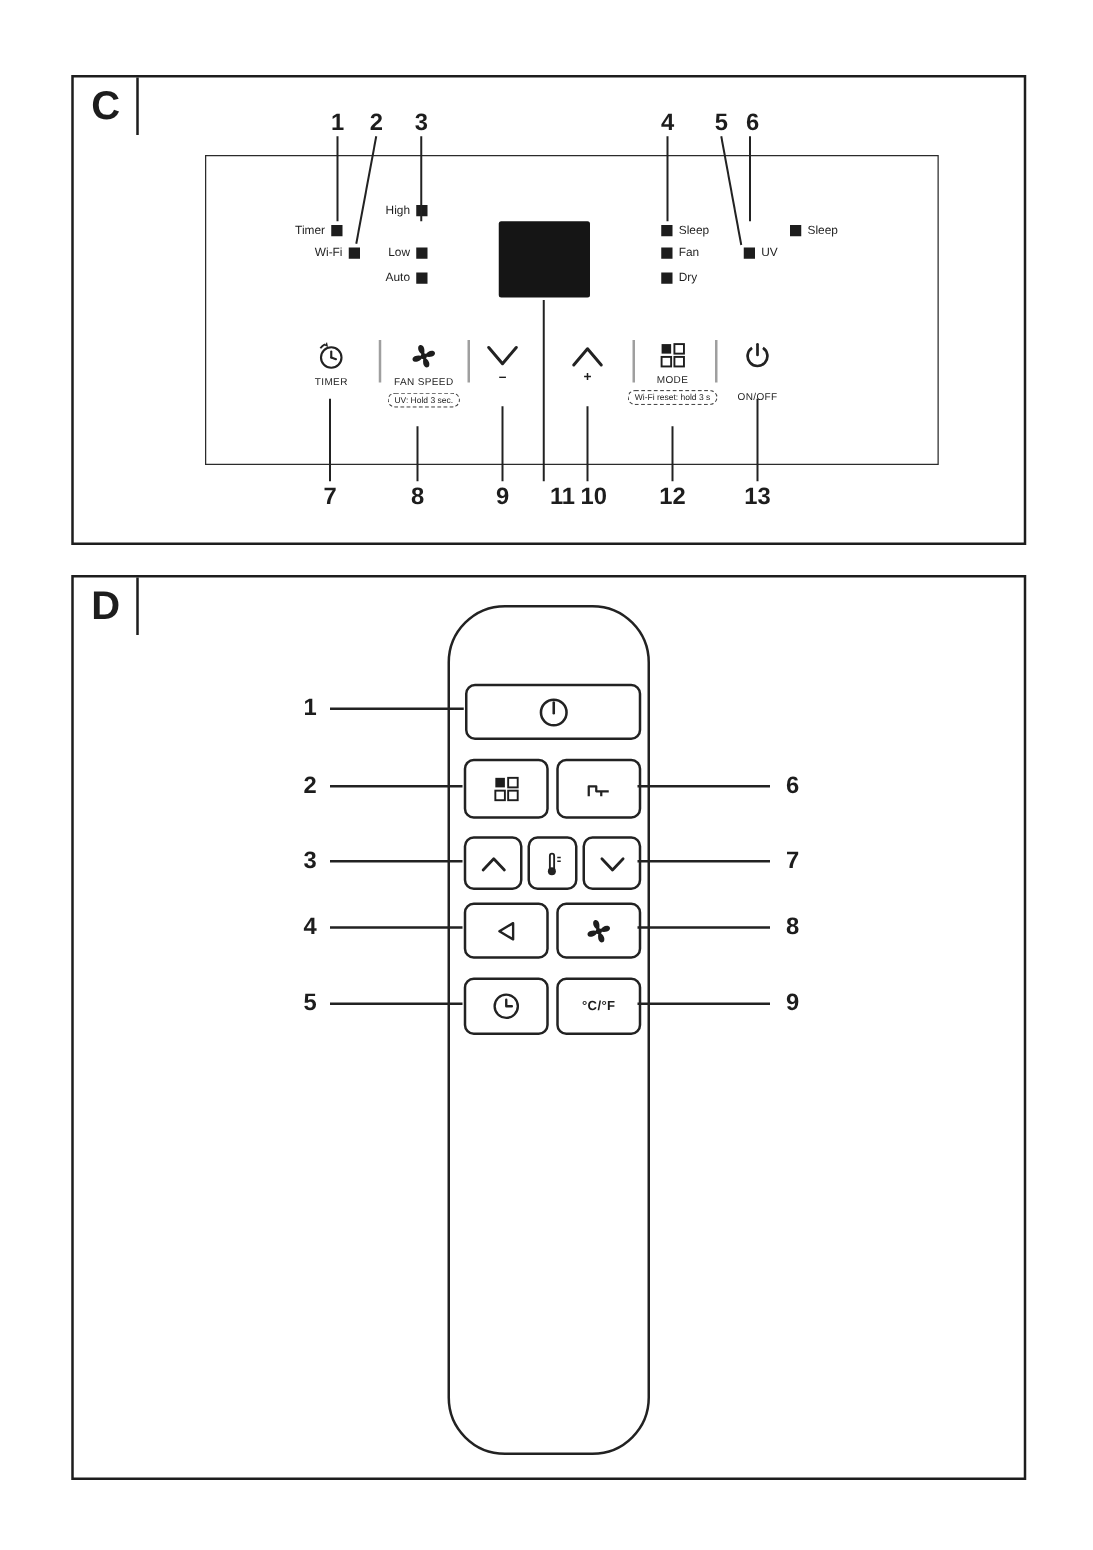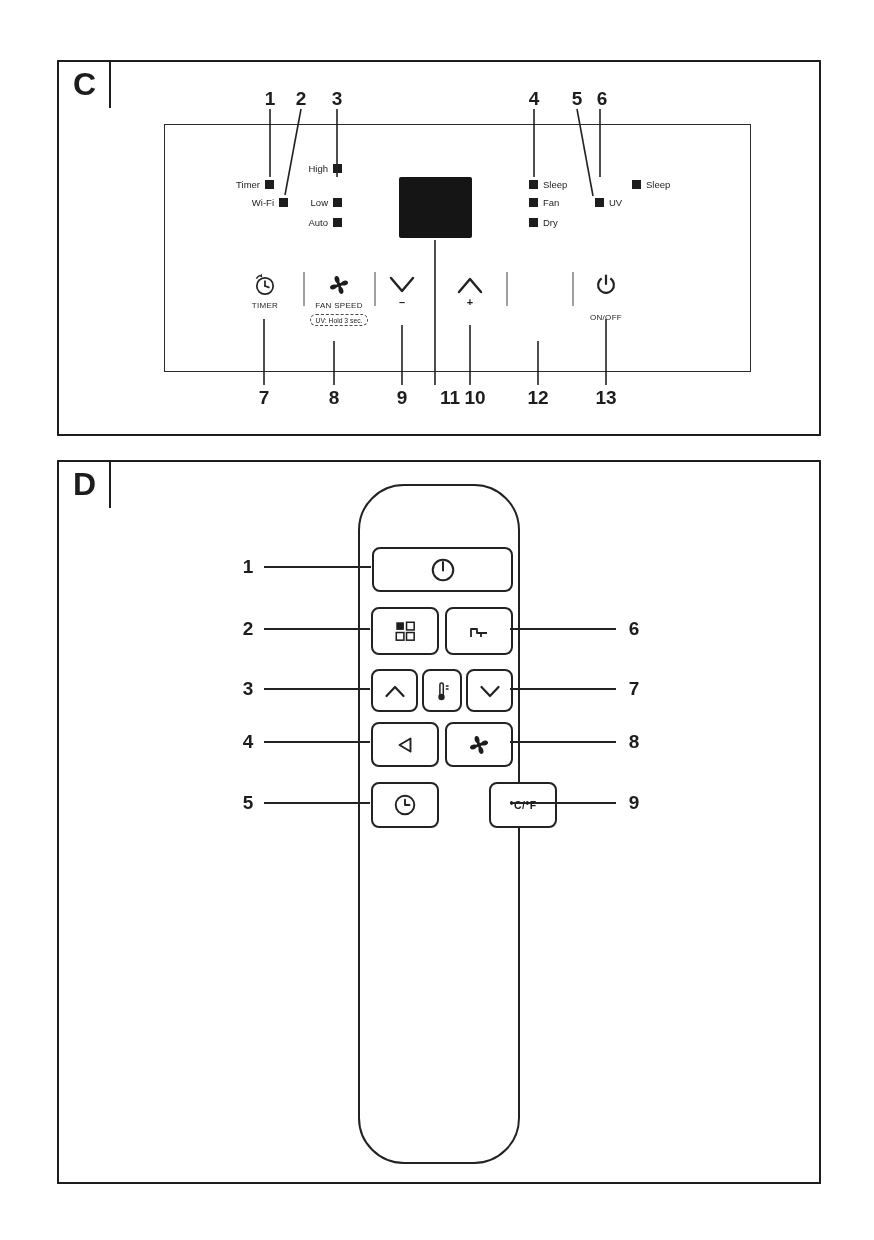--- a/index.html
+++ b/index.html
@@ -123,20 +123,30 @@
       <span class="sign">–</span>
     </div>
 
     <div class="cbtn" style="left:386px;top:212px;width:50px;">
       <svg width="30" height="22" viewBox="0 0 30 22">
         <polyline points="4,18 15,5 26,18" fill="none" stroke="#222" stroke-width="2.4" stroke-linecap="round" stroke-linejoin="round"></polyline>
       </svg>
       <span class="sign">+</span>
     </div>
 
+    <div class="cbtn" style="left:437px;top:210px;width:84px;">
+      <svg width="24" height="24" viewBox="0 0 22 22">
+        <rect x="3" y="3" width="7" height="7" fill="#1d1d1d"></rect>
+        <rect x="12.4" y="3" width="7" height="7" fill="none" stroke="#1d1d1d" stroke-width="1.4"></rect>
+        <rect x="3" y="12.4" width="7" height="7" fill="none" stroke="#1d1d1d" stroke-width="1.4"></rect>
+        <rect x="12.4" y="12.4" width="7" height="7" fill="none" stroke="#1d1d1d" stroke-width="1.4"></rect>
+      </svg>
+      <span class="lbl">MODE</span>
+      <span class="note">Wi-Fi reset: hold 3 s</span>
+    </div>
 
     <div class="cbtn" style="left:517px;top:210px;width:60px;gap:12px;">
       <svg width="26" height="26" viewBox="0 0 24 24">
         <path d="M12 3.2 V11" stroke="#222" stroke-width="2" stroke-linecap="round" fill="none"></path>
         <path d="M8 5.8 A 7.3 7.3 0 1 0 16 5.8" fill="none" stroke="#222" stroke-width="2"></path>
       </svg>
       <span class="lbl">ON/OFF</span>
     </div>
 
     <div class="callout" style="left:190px;top:326px;">7</div>
@@ -233,21 +243,21 @@
       </svg>
     </div>
 
     <div class="rbtn" style="left:312px;top:320px;width:64px;height:42px;">
       <svg width="26" height="26" viewBox="0 0 26 26">
         <circle cx="13" cy="13" r="9.3" fill="none" stroke="#222" stroke-width="1.9"></circle>
         <path d="M13 7.8 V13 H17.5" fill="none" stroke="#222" stroke-width="1.9" stroke-linecap="round" stroke-linejoin="round"></path>
       </svg>
     </div>
 
-    <div class="rbtn" style="left:386px;top:320px;width:64px;height:42px;margin-left:44px;">
+    <div class="rbtn" style="left:386px;top:320px;width:64px;height:42px;">
       <span class="cf">°C/°F</span>
     </div>
 
     <div class="callout" style="left:174px;top:95px;">1</div>
     <div class="callout" style="left:174px;top:157px;">2</div>
     <div class="callout" style="left:174px;top:217px;">3</div>
     <div class="callout" style="left:174px;top:270px;">4</div>
     <div class="callout" style="left:174px;top:331px;">5</div>
 
     <div class="callout" style="left:560px;top:157px;">6</div>

